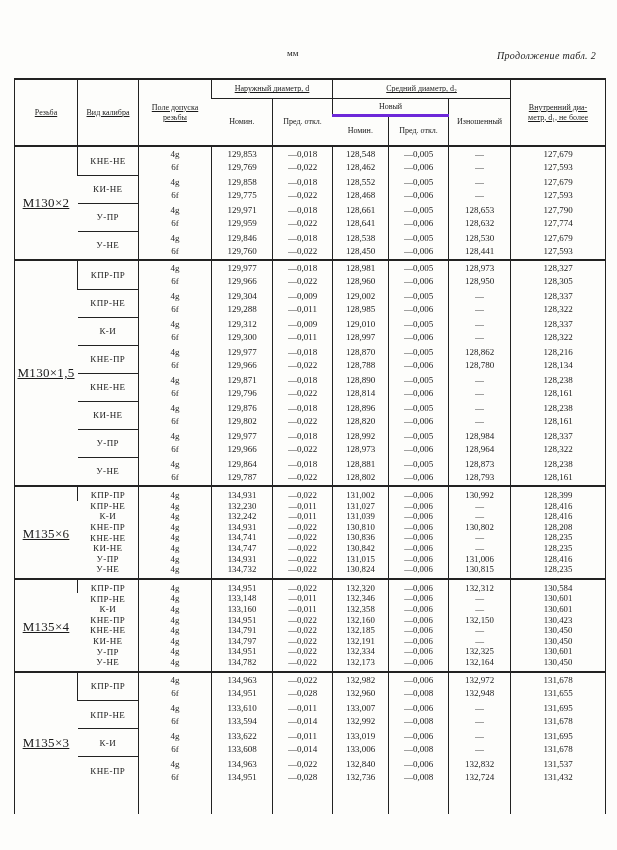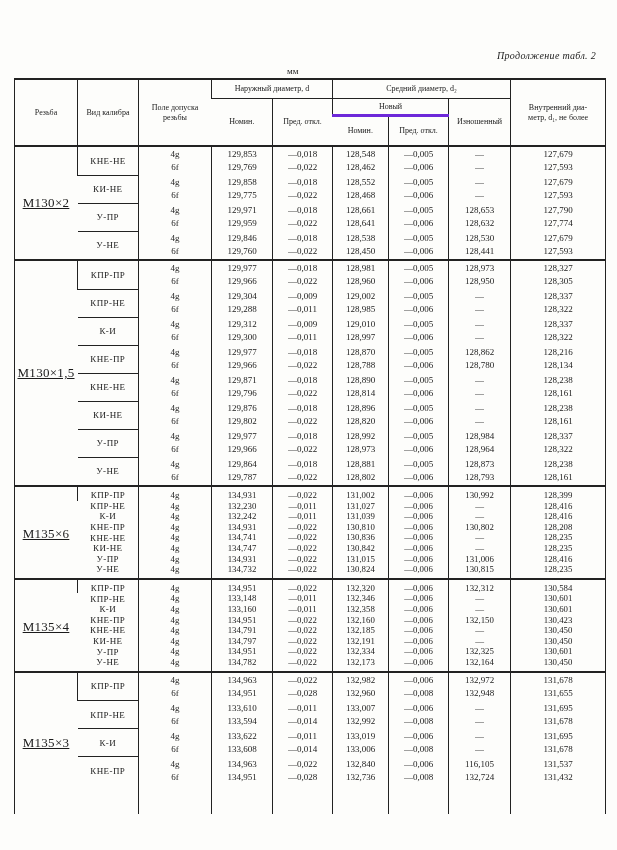--- a/index.html
+++ b/index.html
@@ -11,37 +11,37 @@
   }
   .gost-ref{
     position:absolute;top:16px;right:11px;
     font-size:13.5px;font-weight:bold;letter-spacing:.4px;
   }
   .continuation{
     position:absolute;top:50px;right:21px;
     font-size:10px;font-style:italic;letter-spacing:.3px;
   }
   .units{
-    position:absolute;top:66px;left:287px;font-size:9px;
+    position:absolute;top:48px;left:287px;font-size:9px;
   }
   table.gauges{
     position:absolute;left:14px;top:78px;
     border-collapse:collapse;table-layout:fixed;width:591px;
     border-top:2px solid #222;border-left:1px solid #222;border-right:1px solid #222;
   }
   col.c-thread{width:63px}col.c-gauge{width:61px}col.c-tol{width:73px}
   col.c-onom{width:61px}col.c-odev{width:60px}col.c-mnom{width:56px}
   col.c-mdev{width:60px}col.c-worn{width:62px}col.c-inner{width:95px}
   th,td{border-left:1px solid #222;padding:0;vertical-align:middle;font-weight:normal;}
   th:first-child,td:first-child{border-left:none;}
   thead th{
     font-size:8px;line-height:1.2;text-align:center;white-space:pre-line;
     padding:1px 2px;
   }
-  thead tr.h1 th{height:16px;}
+  thead tr.h1 th{height:16px;text-decoration:underline;}
   thead tr.h2 th{height:13px;}
   thead tr.h3 th{height:26px;}
   thead tr.h1 th.banded{border-bottom:1px solid #222;}
   thead tr.h2 th.banded{border-bottom:3px solid #6d28d9;}
   thead{border-bottom:2px solid #222;}
   tbody{border-top:2px solid #222;}
   tbody td{font-size:9px;text-align:center;}
   td.thread{font-size:13px;letter-spacing:.3px;text-decoration:underline;}
   td.gauge{font-size:9px;letter-spacing:.4px;}
   tbody tr+tr td.gauge{border-top:1px solid #222;}
@@ -974,21 +974,21 @@
           </td>
           <td class="val">
             <div class="ln">132,840</div>
             <div class="ln">132,736</div>
           </td>
           <td class="val">
             <div class="ln">—0,006</div>
             <div class="ln">—0,008</div>
           </td>
           <td class="val">
-            <div class="ln">116,105</div>
+            <div class="ln">132,832</div>
             <div class="ln">132,724</div>
           </td>
           <td class="val">
             <div class="ln">131,537</div>
             <div class="ln">131,432</div>
           </td>
         </tr>
       </tbody>
     </table>
 </div>

